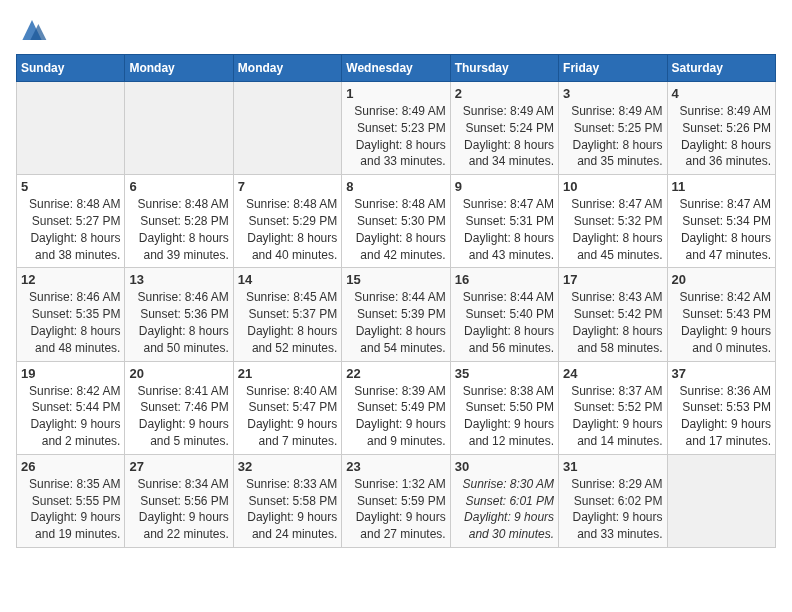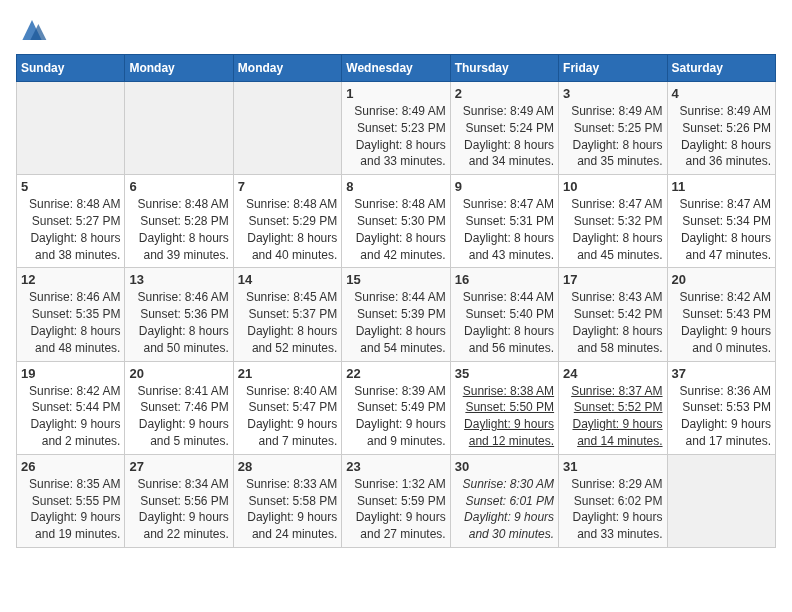--- a/index.html
+++ b/index.html
@@ -287,28 +287,28 @@
         </td>
         <td>
           <span class="day-number">22</span>
           <div class="day-info" style="white-space: pre-line;">Sunrise: 8:39 AM
 Sunset: 5:49 PM
 Daylight: 9 hours
 and 9 minutes.</div>
         </td>
         <td>
           <span class="day-number">35</span>
-          <div class="day-info" style="white-space: pre-line; text-decoration: underline;">Sunrise: 8:38 AM
+          <div class="day-info" style="white-space: pre-line;">Sunrise: 8:38 AM
 Sunset: 5:50 PM
 Daylight: 9 hours
 and 12 minutes.</div>
         </td>
         <td>
           <span class="day-number">24</span>
-          <div class="day-info" style="white-space: pre-line; text-decoration: underline;">Sunrise: 8:37 AM
+          <div class="day-info" style="white-space: pre-line;">Sunrise: 8:37 AM
 Sunset: 5:52 PM
 Daylight: 9 hours
 and 14 minutes.</div>
         </td>
         <td>
           <span class="day-number">37</span>
           <div class="day-info" style="white-space: pre-line;">Sunrise: 8:36 AM
 Sunset: 5:53 PM
 Daylight: 9 hours
 and 17 minutes.</div>
@@ -323,21 +323,21 @@
 and 19 minutes.</div>
         </td>
         <td>
           <span class="day-number">27</span>
           <div class="day-info" style="white-space: pre-line;">Sunrise: 8:34 AM
 Sunset: 5:56 PM
 Daylight: 9 hours
 and 22 minutes.</div>
         </td>
         <td>
-          <span class="day-number">28</span>
+          <span class="day-number">32</span>
           <div class="day-info" style="white-space: pre-line;">Sunrise: 8:33 AM
 Sunset: 5:58 PM
 Daylight: 9 hours
 and 24 minutes.</div>
         </td>
         <td>
           <span class="day-number">23</span>
           <div class="day-info" style="white-space: pre-line;">Sunrise: 1:32 AM
 Sunset: 5:59 PM
 Daylight: 9 hours

